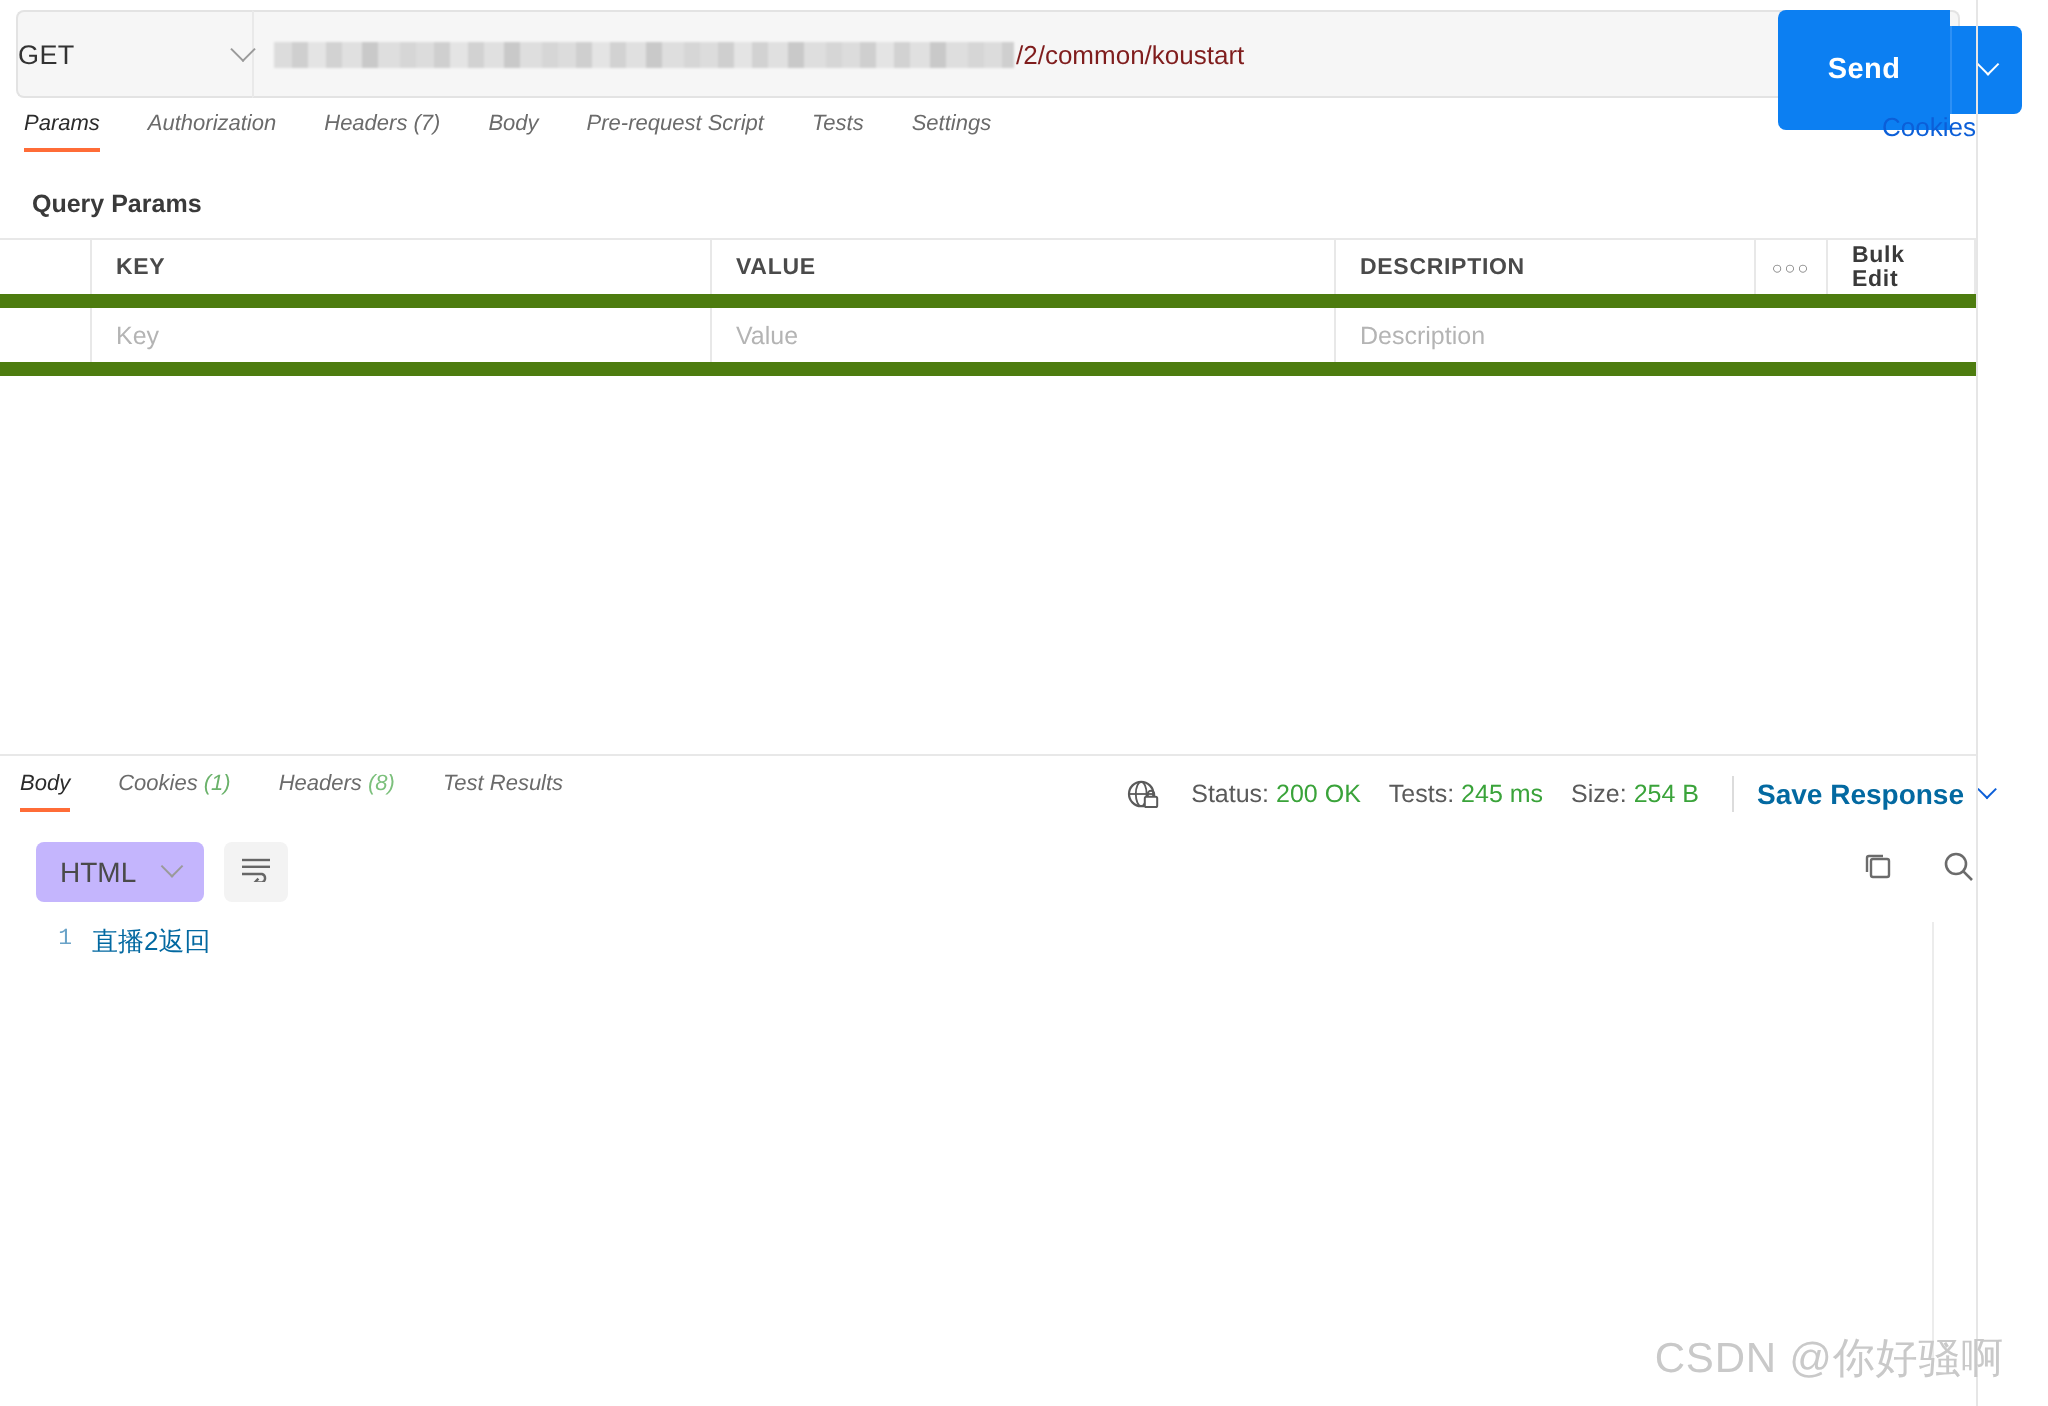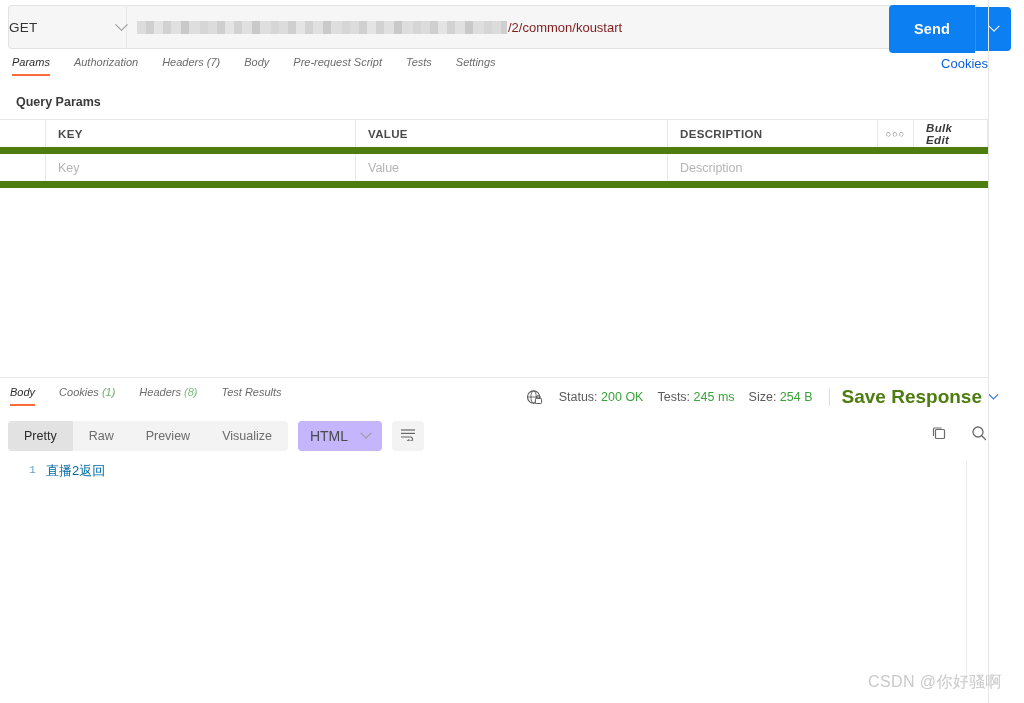--- a/index.html
+++ b/index.html
@@ -85,21 +85,21 @@
     white-space: nowrap;
   }
   .send-wrap {
     margin-left: 9px;
     display: flex; align-items: center;
   }
   .send-btn {
     background: #0c7ff2;
     color: #fff;
     border: none;
-    height: 48px;
+    height: 60px;
     width: 86px;
     border-radius: 4px 0 0 4px;
     font-size: 14.5px;
     font-weight: bold;
     font-family: "Liberation Sans", sans-serif;
     cursor: pointer;
     letter-spacing: .2px;
   }
   .send-caret {
     background: #0c7ff2;
@@ -170,21 +170,21 @@
     color: #555;
     letter-spacing: .35px;
     font-weight: bold;
   }
   .ptr.head .cell { color: #4a4a4a; }
   .c-check { width: 46px; border-right: 1px solid #e8e8e8; }
   .c-key   { width: 310px; }
   .c-val   { width: 312px; }
   .c-desc  { width: 210px; border-right: 1px solid #e8e8e8; }
   .c-dots  { width: 36px; justify-content: center; border-right: 1px solid #e8e8e8; }
-  .c-bulk  { flex: 1; justify-content: center; border-right: none; font-style: italic; }
+  .c-bulk  { flex: 1; justify-content: center; border-right: none; }
   .c-bulk span { color: #3a3a3a; cursor: pointer; }
   .dots {
     letter-spacing: 1px;
     font-size: 9px;
     color: #777;
     cursor: pointer;
   }
   .ptr.row .cell {
     font-weight: normal;
     font-size: 12.5px;
@@ -221,21 +221,21 @@
   }
   .res-meta .mi { margin-left: 14px; white-space: nowrap; }
   .res-meta .mval { color: #3aa33a; }
   .res-meta .sep {
     display: inline-block;
     width: 1px; height: 18px;
     background: #dcdcdc;
     margin: 0 12px 0 16px;
   }
   .save-resp {
-    color: #4d7c0f; font-size: 19px; font-weight: bold;
+    color: #0369a1; font-size: 14px; font-weight: bold;
     cursor: pointer; display: flex; align-items: center;
   }
   .save-resp .chev {
     border-color: #0c5fd8;
     width: 7px; height: 7px;
     margin-left: 8px;
   }
   .globe-lock { margin-right: 2px; display: flex; align-items: center; }
 
   
@@ -316,21 +316,21 @@
   
   .inner-track {
     position: absolute; top: 461px; left: 966px;
     width: 1px; height: 222px;
     background: #ececec;
   }
 
   
   .watermark {
     position: absolute; right: 22px; bottom: 10px;
-    font-size: 16px;
+    font-size: 21px;
     color: #c9c9c9;
     letter-spacing: .4px;
     white-space: nowrap;
   }
 </style>
 </head>
 <body>
 
 <div id="app">
 
@@ -444,26 +444,20 @@
       <span class="mval">254 B</span>
     </span>
     <span class="sep"></span>
     <span class="save-resp">
       <span>Save Response</span>
       <span class="chev"></span>
     </span>
   </div>
 
   <div class="body-toolbar">
-    <div class="seg">
-      <div class="sgi active">Pretty</div>
-      <div class="sgi">Raw</div>
-      <div class="sgi">Preview</div>
-      <div class="sgi">Visualize</div>
-    </div>
     <div class="fmt-select">
       <span>HTML</span>
       <span class="chev"></span>
     </div>
     <div class="wrap-btn">
       <span>
         <svg width="16" height="14" viewBox="0 0 16 14">
           <line x1="1" y1="3" x2="15" y2="3" stroke="#666" stroke-width="1.2"></line>
           <line x1="1" y1="6.4" x2="15" y2="6.4" stroke="#666" stroke-width="1.2"></line>
           <path d="M1 10 h10 a2.2 2.2 0 0 1 0 4.2 h-3.3" fill="none" stroke="#666" stroke-width="1.2"></path>

